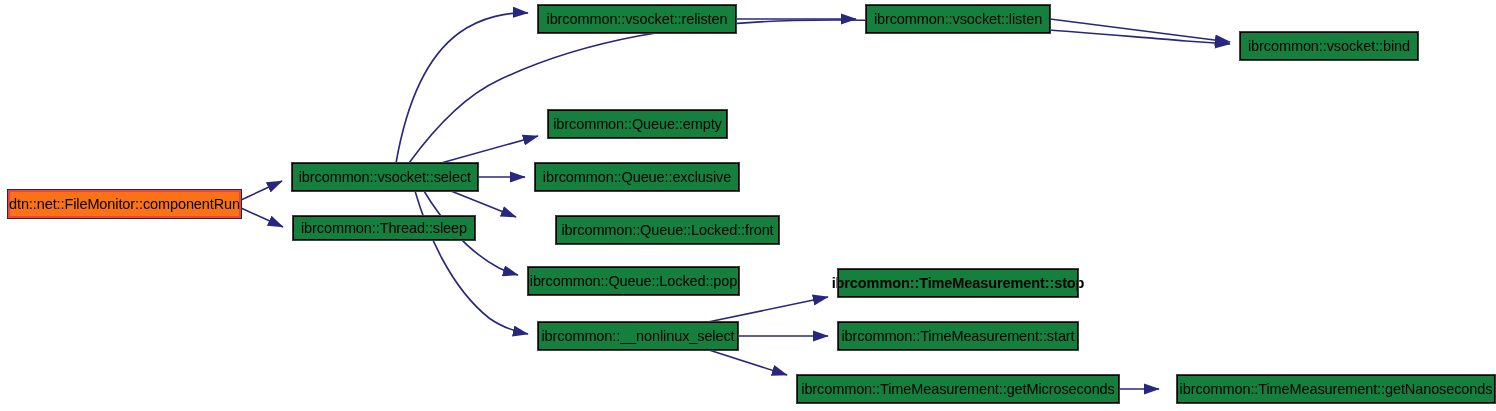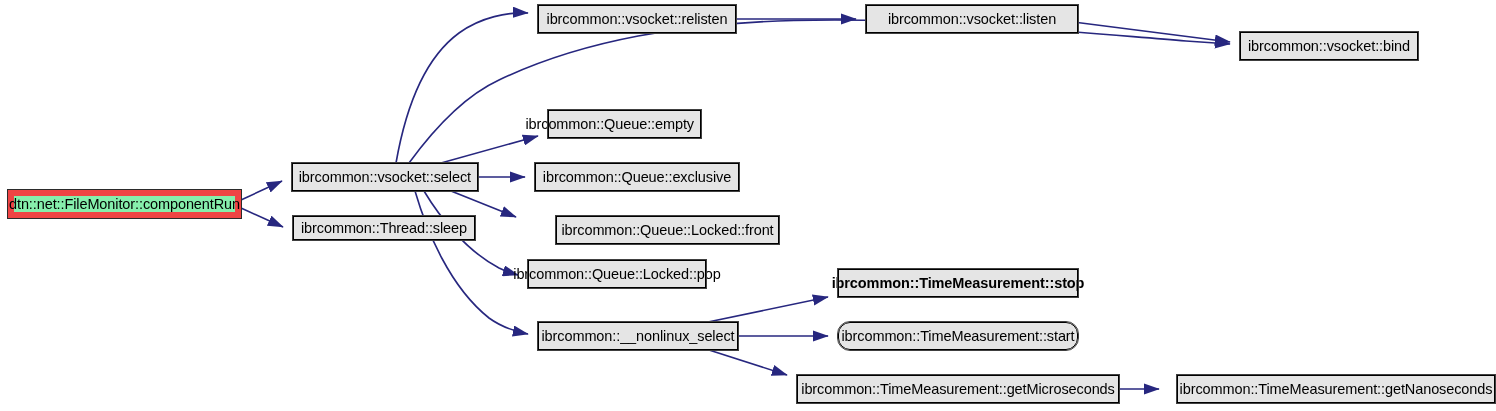--- a/index.html
+++ b/index.html
@@ -21,36 +21,36 @@
     position: absolute;
     left: 0;
     top: 0;
     width: 1496px;
     height: 411px;
     pointer-events: none;
   }
   .node {
     position: absolute;
     box-sizing: border-box;
-    background: #e5e5e5;
+    background: #15803d;
     border: 1px solid #000000;
     outline: 1px solid #404040;
     outline-offset: 0px;
     display: flex;
     align-items: center;
     justify-content: center;
     font-size: 14.5px;
     color: #000000;
     white-space: nowrap;
     line-height: 1;
     letter-spacing: -0.1px;
   }
   .node.root {
-    background: #86efac;
-    border: 6px solid #ef4444;
+    background: #f97316;
+    border: 2px solid #ef4444;
     outline: 1px solid #2b2b2b;
     text-align: right;
   }
   .node-label {
     display: block;
     padding: 0 6px;
   }
 </style>
 </head>
 <body>
@@ -88,45 +88,45 @@
       </div>
       <div class="node" style="left: 292px; top: 163px; width: 186px; height: 28px; justify-content: flex-end;">
         <span class="node-label">ibrcommon::vsocket::select</span>
       </div>
       <div class="node" style="left: 293px; top: 216px; width: 182px; height: 24px;">
         <span class="node-label">ibrcommon::Thread::sleep</span>
       </div>
       <div class="node" style="left: 538px; top: 5px; width: 198px; height: 28px;">
         <span class="node-label">ibrcommon::vsocket::relisten</span>
       </div>
-      <div class="node" style="left: 866px; top: 5px; width: 212px; height: 28px;">
+      <div class="node" style="left: 866px; top: 5px; width: 184px; height: 28px;">
         <span class="node-label">ibrcommon::vsocket::listen</span>
       </div>
       <div class="node" style="left: 1240px; top: 32px; width: 178px; height: 28px;">
         <span class="node-label">ibrcommon::vsocket::bind</span>
       </div>
-      <div class="node" style="left: 548px; top: 110px; width: 153px; height: 28px; justify-content: flex-end;">
+      <div class="node" style="left: 548px; top: 110px; width: 179px; height: 28px;">
         <span class="node-label">ibrcommon::Queue::empty</span>
       </div>
       <div class="node" style="left: 535px; top: 163px; width: 204px; height: 28px; align-items: center;">
         <span class="node-label">ibrcommon::Queue::exclusive</span>
       </div>
       <div class="node" style="left: 526px; top: 216px; width: 223px; height: 28px; margin-left: 30px;">
         <span class="node-label">ibrcommon::Queue::Locked::front</span>
       </div>
-      <div class="node" style="left: 528px; top: 260px; width: 178px; height: 28px;">
+      <div class="node" style="left: 528px; top: 267px; width: 211px; height: 28px;">
         <span class="node-label">ibrcommon::Queue::Locked::pop</span>
       </div>
       <div class="node" style="left: 538px; top: 322px; width: 200px; height: 28px;">
         <span class="node-label">ibrcommon::__nonlinux_select</span>
       </div>
       <div class="node" style="left: 838px; top: 269px; width: 240px; height: 28px; font-weight: bold;">
         <span class="node-label">ibrcommon::TimeMeasurement::stop</span>
       </div>
-      <div class="node" style="left: 838px; top: 322px; width: 240px; height: 28px; border-radius: 12px;">
+      <div class="node" style="left: 838px; top: 322px; width: 240px; height: 28px;">
         <span class="node-label">ibrcommon::TimeMeasurement::start</span>
       </div>
       <div class="node" style="left: 797px; top: 375px; width: 322px; height: 28px;">
         <span class="node-label">ibrcommon::TimeMeasurement::getMicroseconds</span>
       </div>
       <div class="node" style="left: 1169px; top: 375px; width: 318px; height: 28px; margin-left: 8px;">
         <span class="node-label">ibrcommon::TimeMeasurement::getNanoseconds</span>
       </div>
     </div>
 

